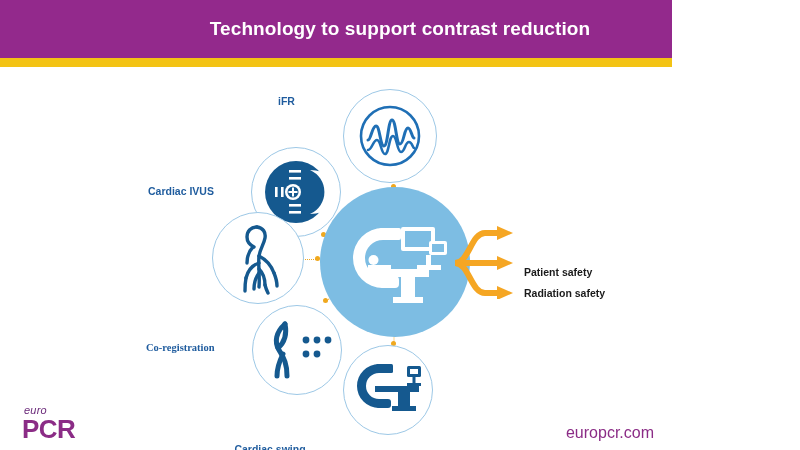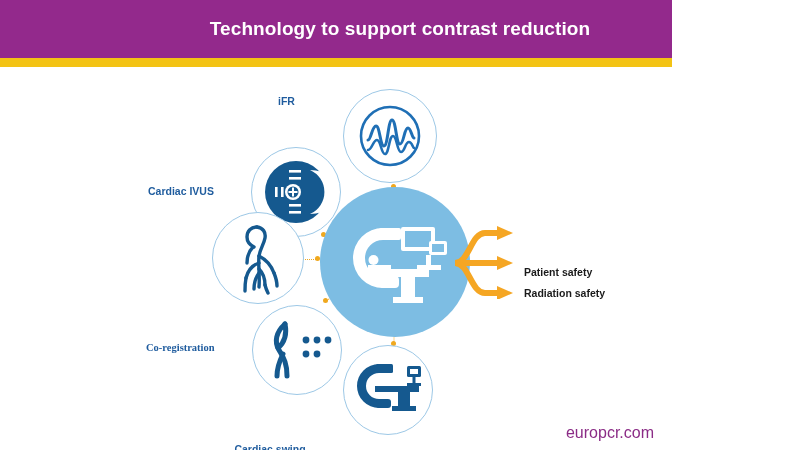--- a/index.html
+++ b/index.html
@@ -296,15 +296,19 @@
       <polygon points="42,33 58,40 42,47" fill="#F5A623"></polygon>
       <path d="M0 40 C14 40 16 70 30 70 L44 70" fill="none" stroke="#F5A623" stroke-width="6"></path>
       <polygon points="42,63 58,70 42,77" fill="#F5A623"></polygon>
     </svg>
 
     <div class="outcome-label" style="left:524px; top:190px;margin-top:9px;">Patient safety</div>
     <div class="outcome-label" style="left:524px; top:220px;">Radiation safety</div>
 
   </div>
 
+  <div id="logo">
+    <div id="logo-euro">euro</div>
+    <div id="logo-pcr">PCR</div>
+  </div>
   <div id="footer-url">europcr.com</div>
 
 </div>
 
 </body></html>

